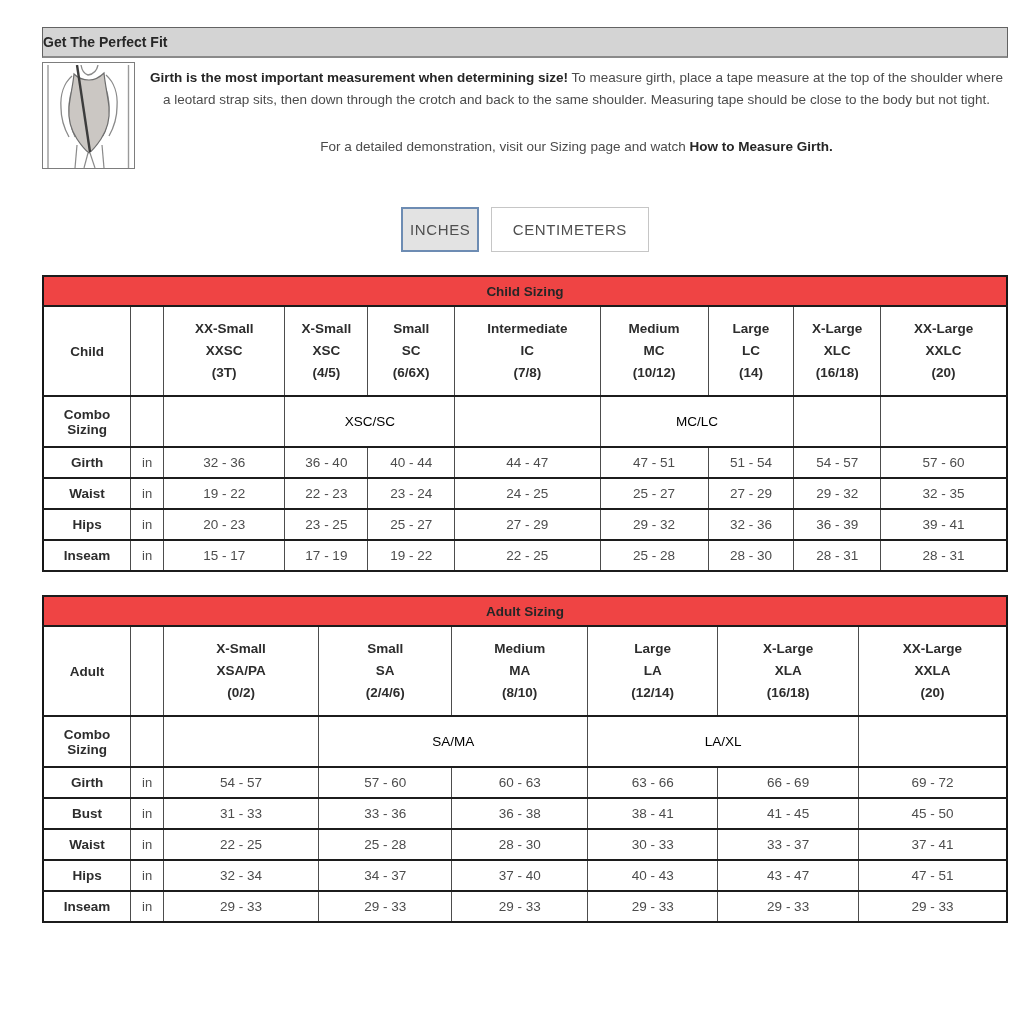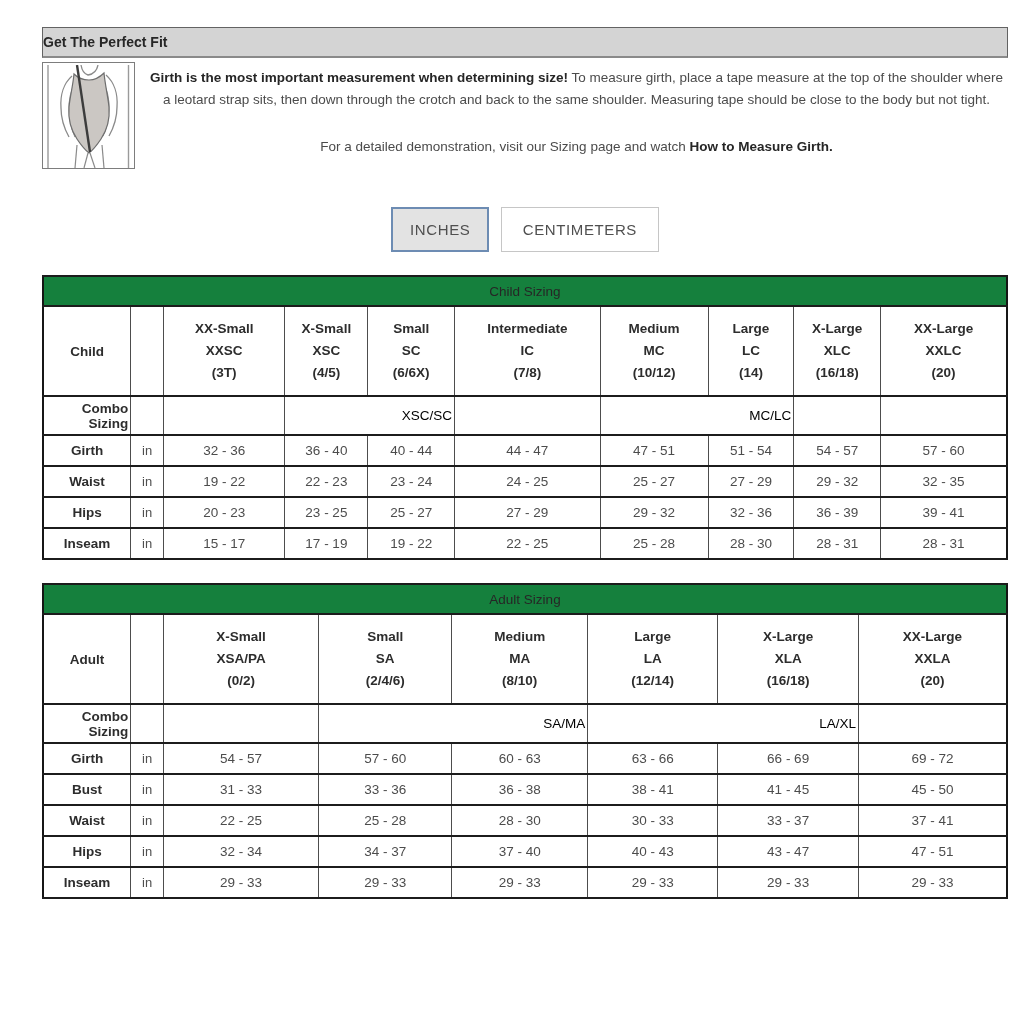--- a/index.html
+++ b/index.html
@@ -61,21 +61,21 @@
     vertical-align: middle;
     font-family: "Liberation Sans", sans-serif;
     font-size: 15px;
     color: #4f4f4f;
     letter-spacing: 0.6px;
     cursor: pointer;
   }
   .btn-inches {
     background: #e3e3e3;
     border: 2px solid #6d8cb3;
-    padding: 12px 17px;
+    padding: 12px 7px;
   }
   .btn-cm {
     background: #ffffff;
     border: 1px solid #c6c6c6;
     padding: 13px 21px;
     margin-left: 7px;
   }
 
   .guide-note {
     text-align: center;
@@ -97,28 +97,28 @@
     border-left: 1px solid #4d4d4d;
     border-right: 1px solid #4d4d4d;
     border-top: 2px solid #1c1c1c;
     border-bottom: 2px solid #1c1c1c;
     text-align: center;
     vertical-align: middle;
     padding: 2px;
     overflow: hidden;
   }
   td.title-bar {
-    background: #15803d;
-    font-weight: normal;
+    background: #ef4444;
+    font-weight: bold;
     font-size: 13.5px;
     color: #262626;
     height: 30px;
   }
   tr.size-row td { height: 90px; }
-  tr.combo-row td { height: 39px; text-align: right; }
+  tr.combo-row td { height: 51px; }
   tr.data-row td { height: 31px; }
   td.lbl {
     font-weight: bold;
     color: #2d2d2d;
   }
   td.size-head {
     font-weight: bold;
     color: #2d2d2d;
     line-height: 1.65;
   }

